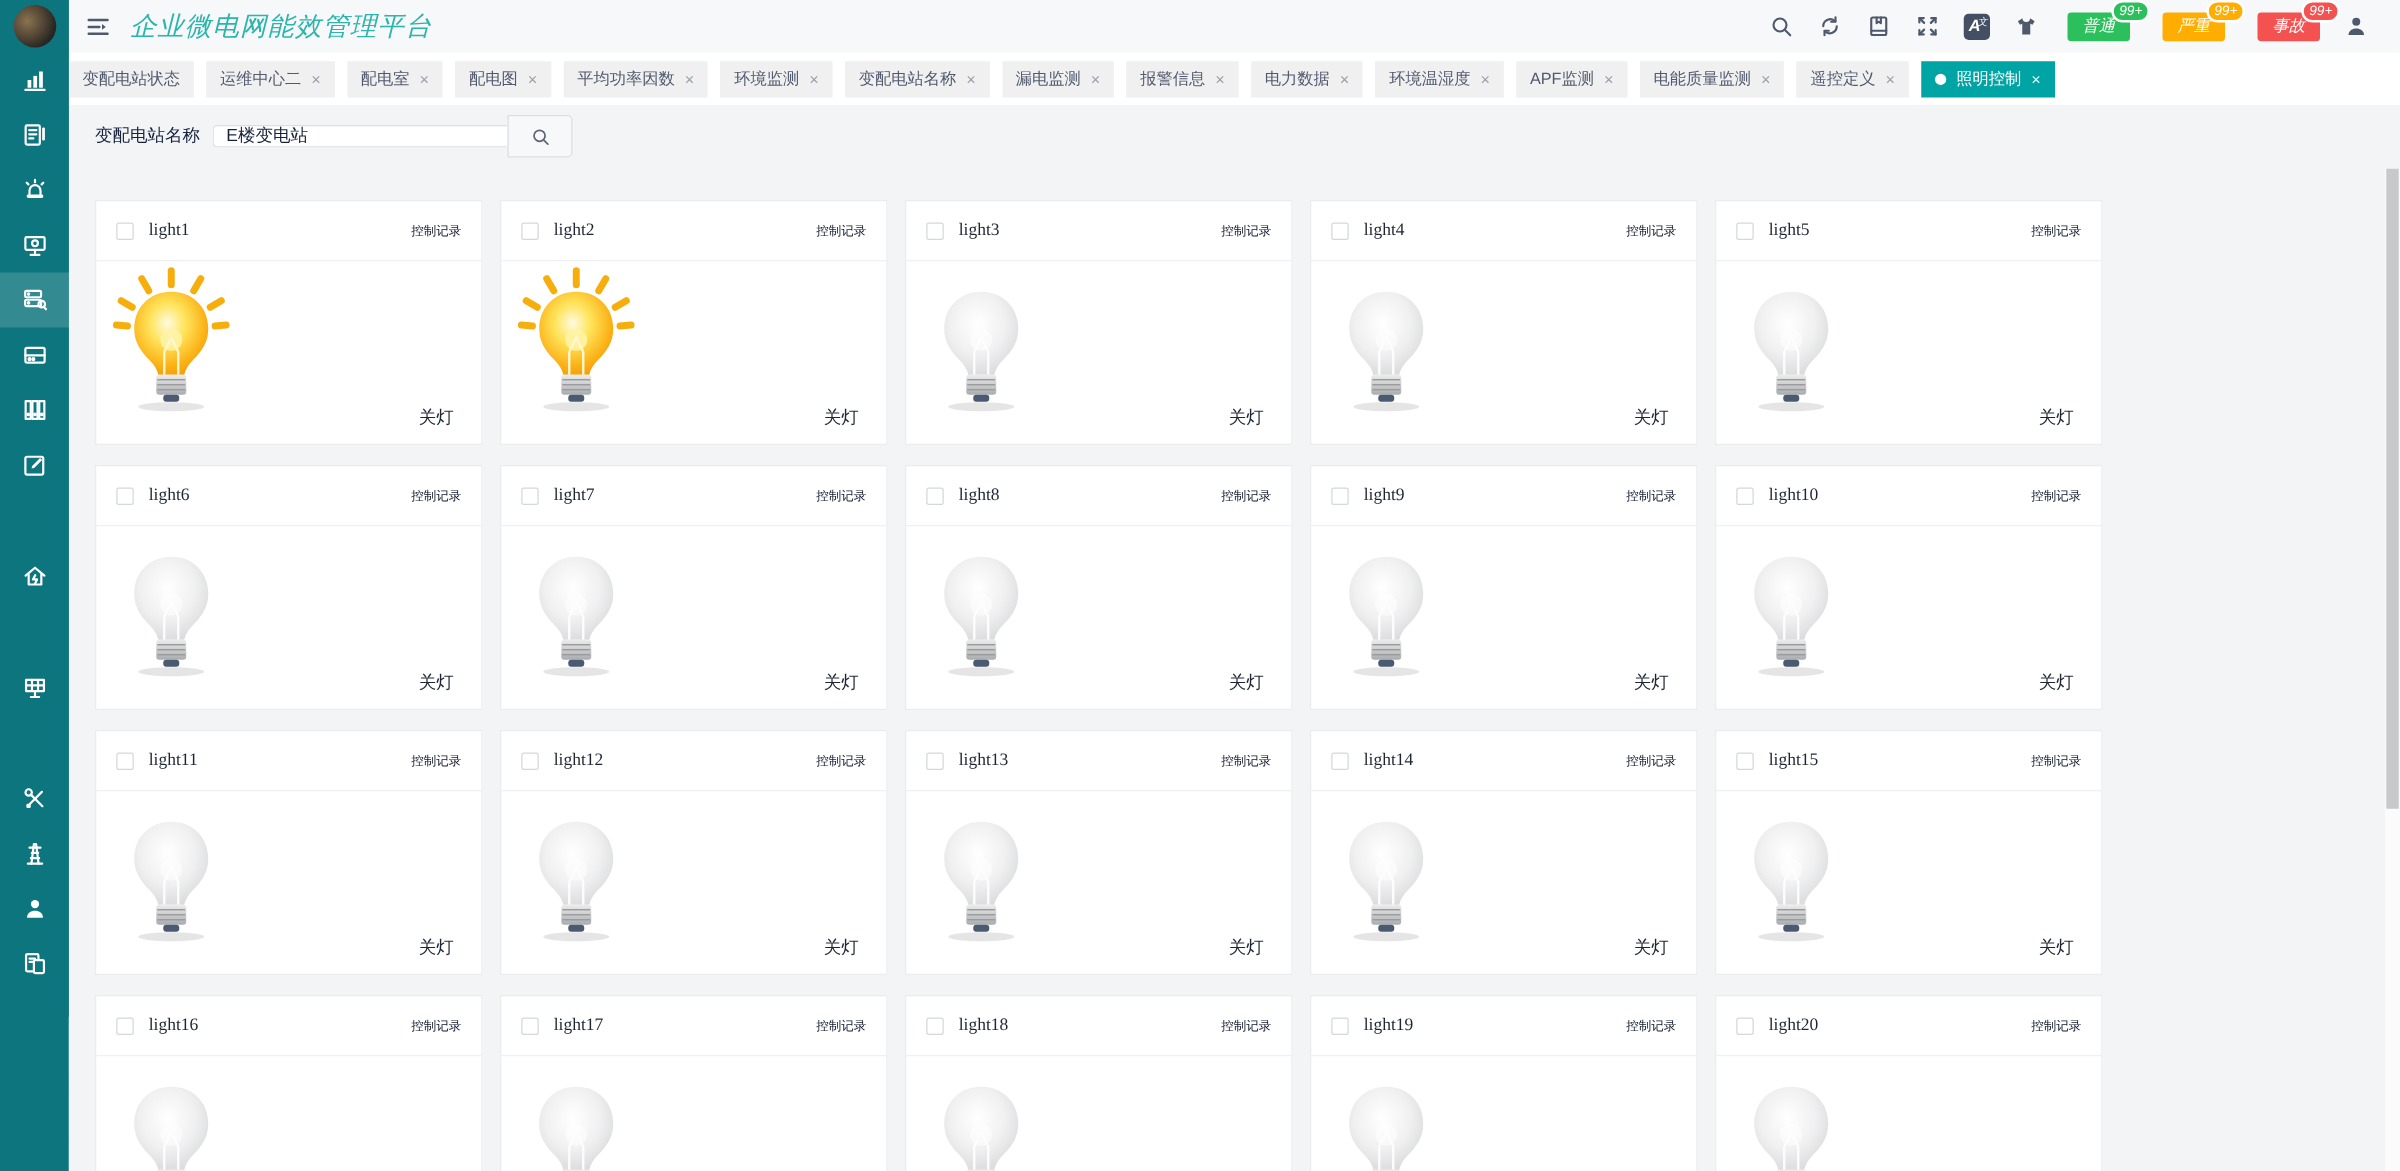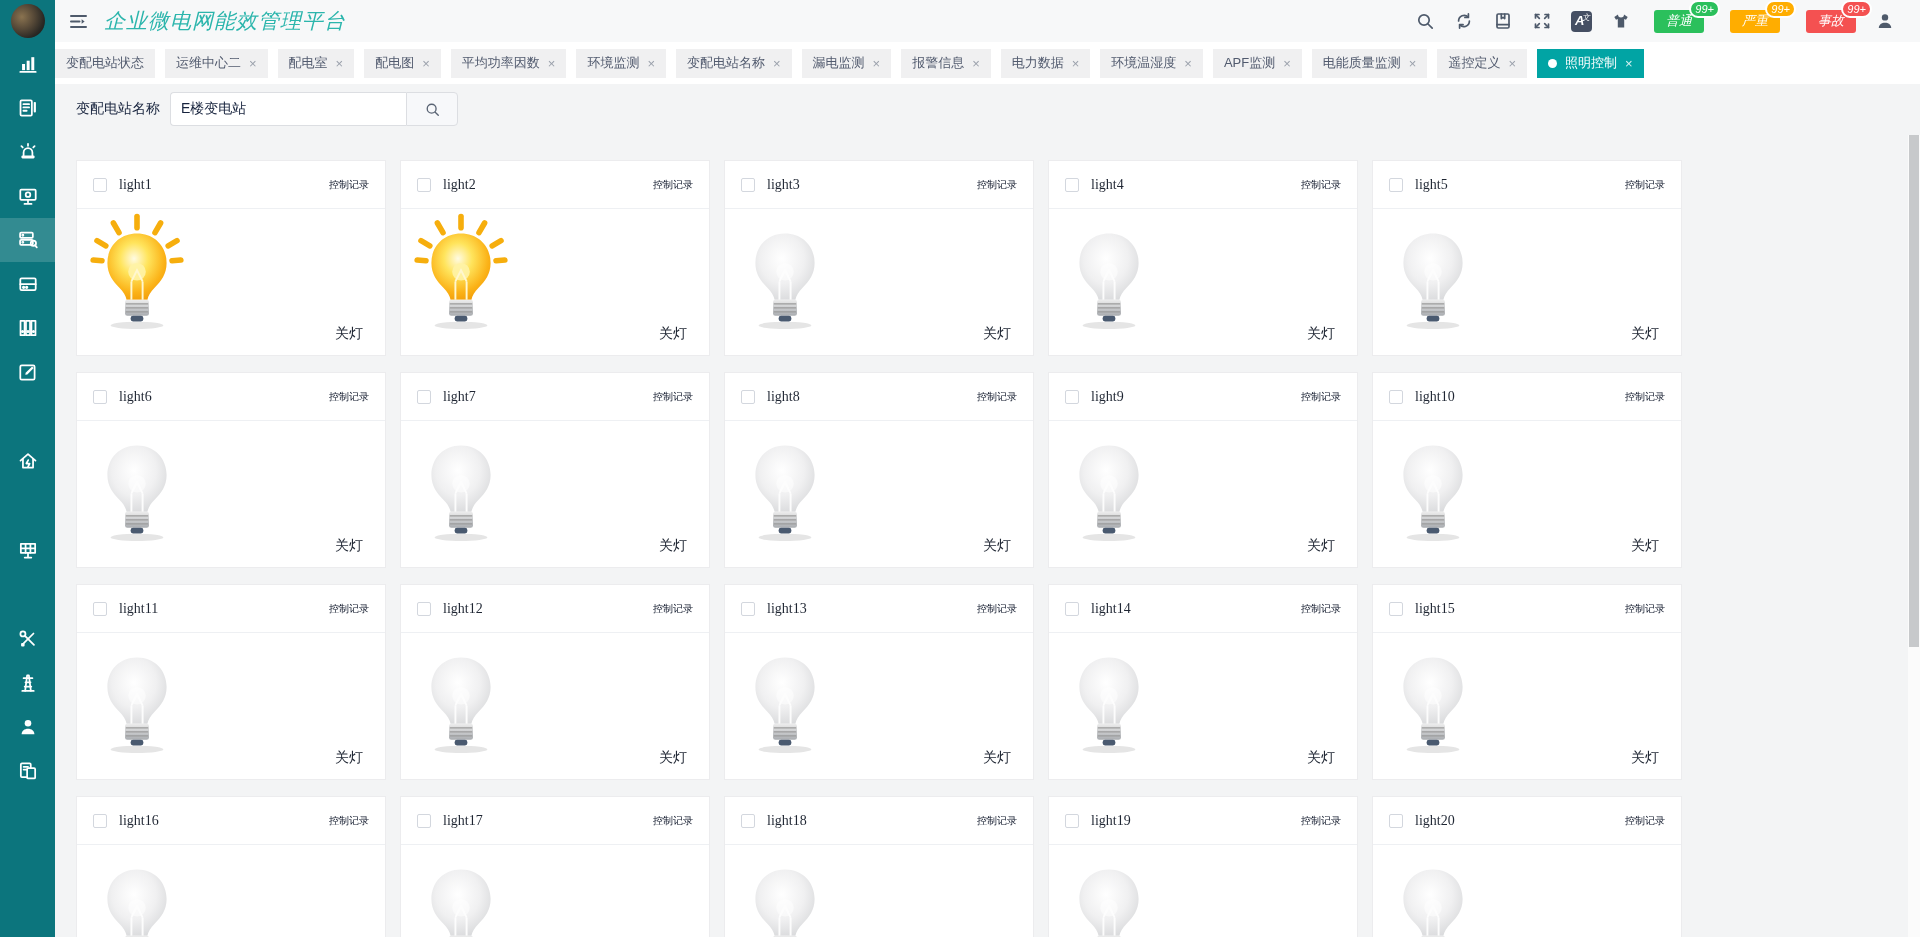--- a/index.html
+++ b/index.html
@@ -47,21 +47,21 @@
   .tab .close { margin-left:8px; font-size:13px; color:#9aa0ab; display:none; line-height:1; }
   .tab.closable .close { display:inline; }
   .tab.active { background:#01a4a4; color:#fff; }
   .tab.active .dot { display:inline-block; }
   .tab.active .close { color:#d8f3f3; }
 
   
   .content { position:fixed; left:55px; top:84px; right:0; bottom:0; background:#f3f4f5; overflow:hidden; }
   .filter-row { height:50px; display:flex; align-items:center; padding:0 18px 0 21px; }
   .f-label { font-size:14px; color:#17233d; margin-right:10px; }
-  .f-input { width:236px; height:34px; border:1px solid #dcdee2; border-right:none;
+  .f-input { width:236px; height:18px; border:1px solid #dcdee2; border-right:none;
     border-radius:4px 0 0 4px; padding:0 10px; font-size:14px; color:#17233d; background:#fff; outline:none; }
   .f-search-btn { width:52px; height:34px; border:1px solid #dcdee2; border-radius:0 4px 4px 0;
     background:#f7f8fa; display:flex; align-items:center; justify-content:center; cursor:pointer; }
   .f-search-btn svg { width:17px; height:17px; stroke:#5a6474; stroke-width:1.6; fill:none; stroke-linecap:round; }
   .right-controls { margin-left:auto; display:flex; align-items:center; }
   .checkbox { width:16px; height:16px; border:1px solid #d3d7de; border-radius:2px; background:#fff;
     margin-right:8px; cursor:pointer; flex:0 0 auto; }
   .select-all-label { font-size:14px; color:#17233d; margin-right:16px; }
   .t-btn { width:76px; height:34px; border-radius:4px; background:#00aca3; color:#fff; font-size:14px;
     display:flex; align-items:center; justify-content:center; margin-left:10px; cursor:pointer; }

